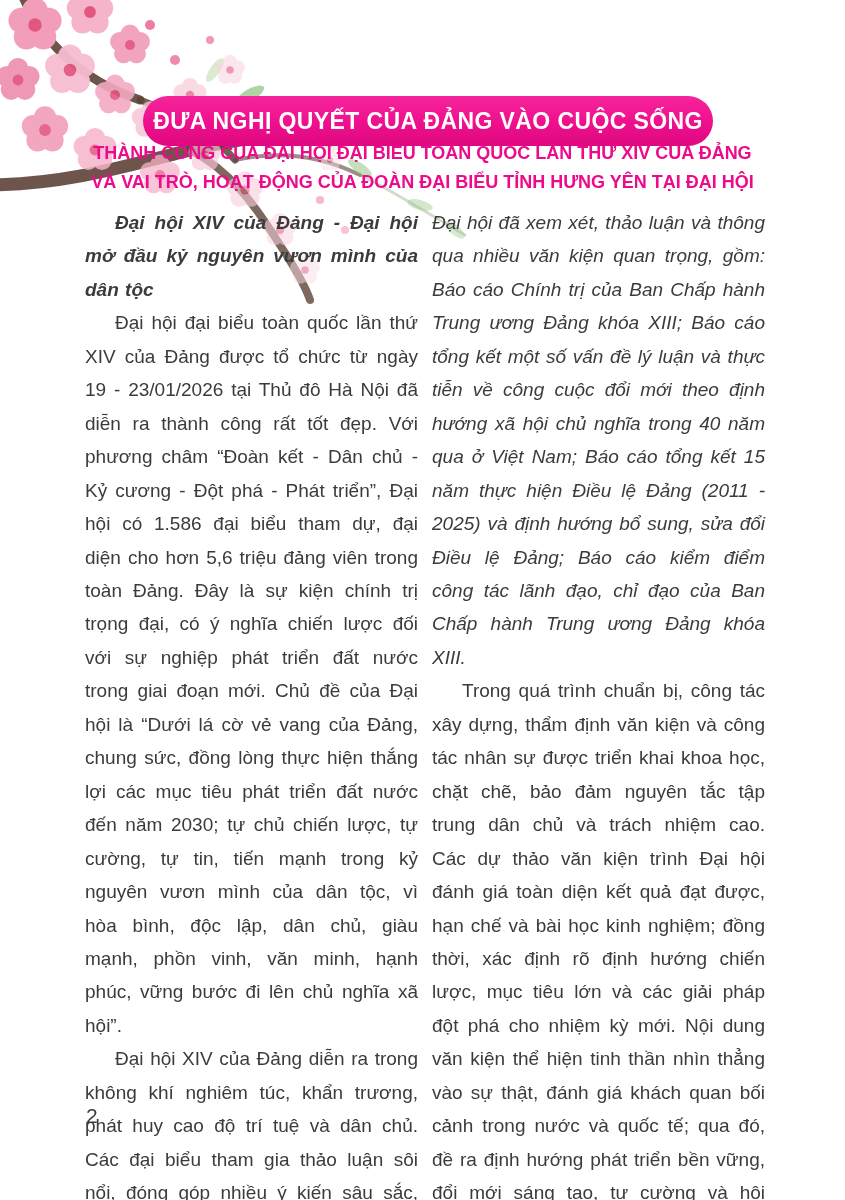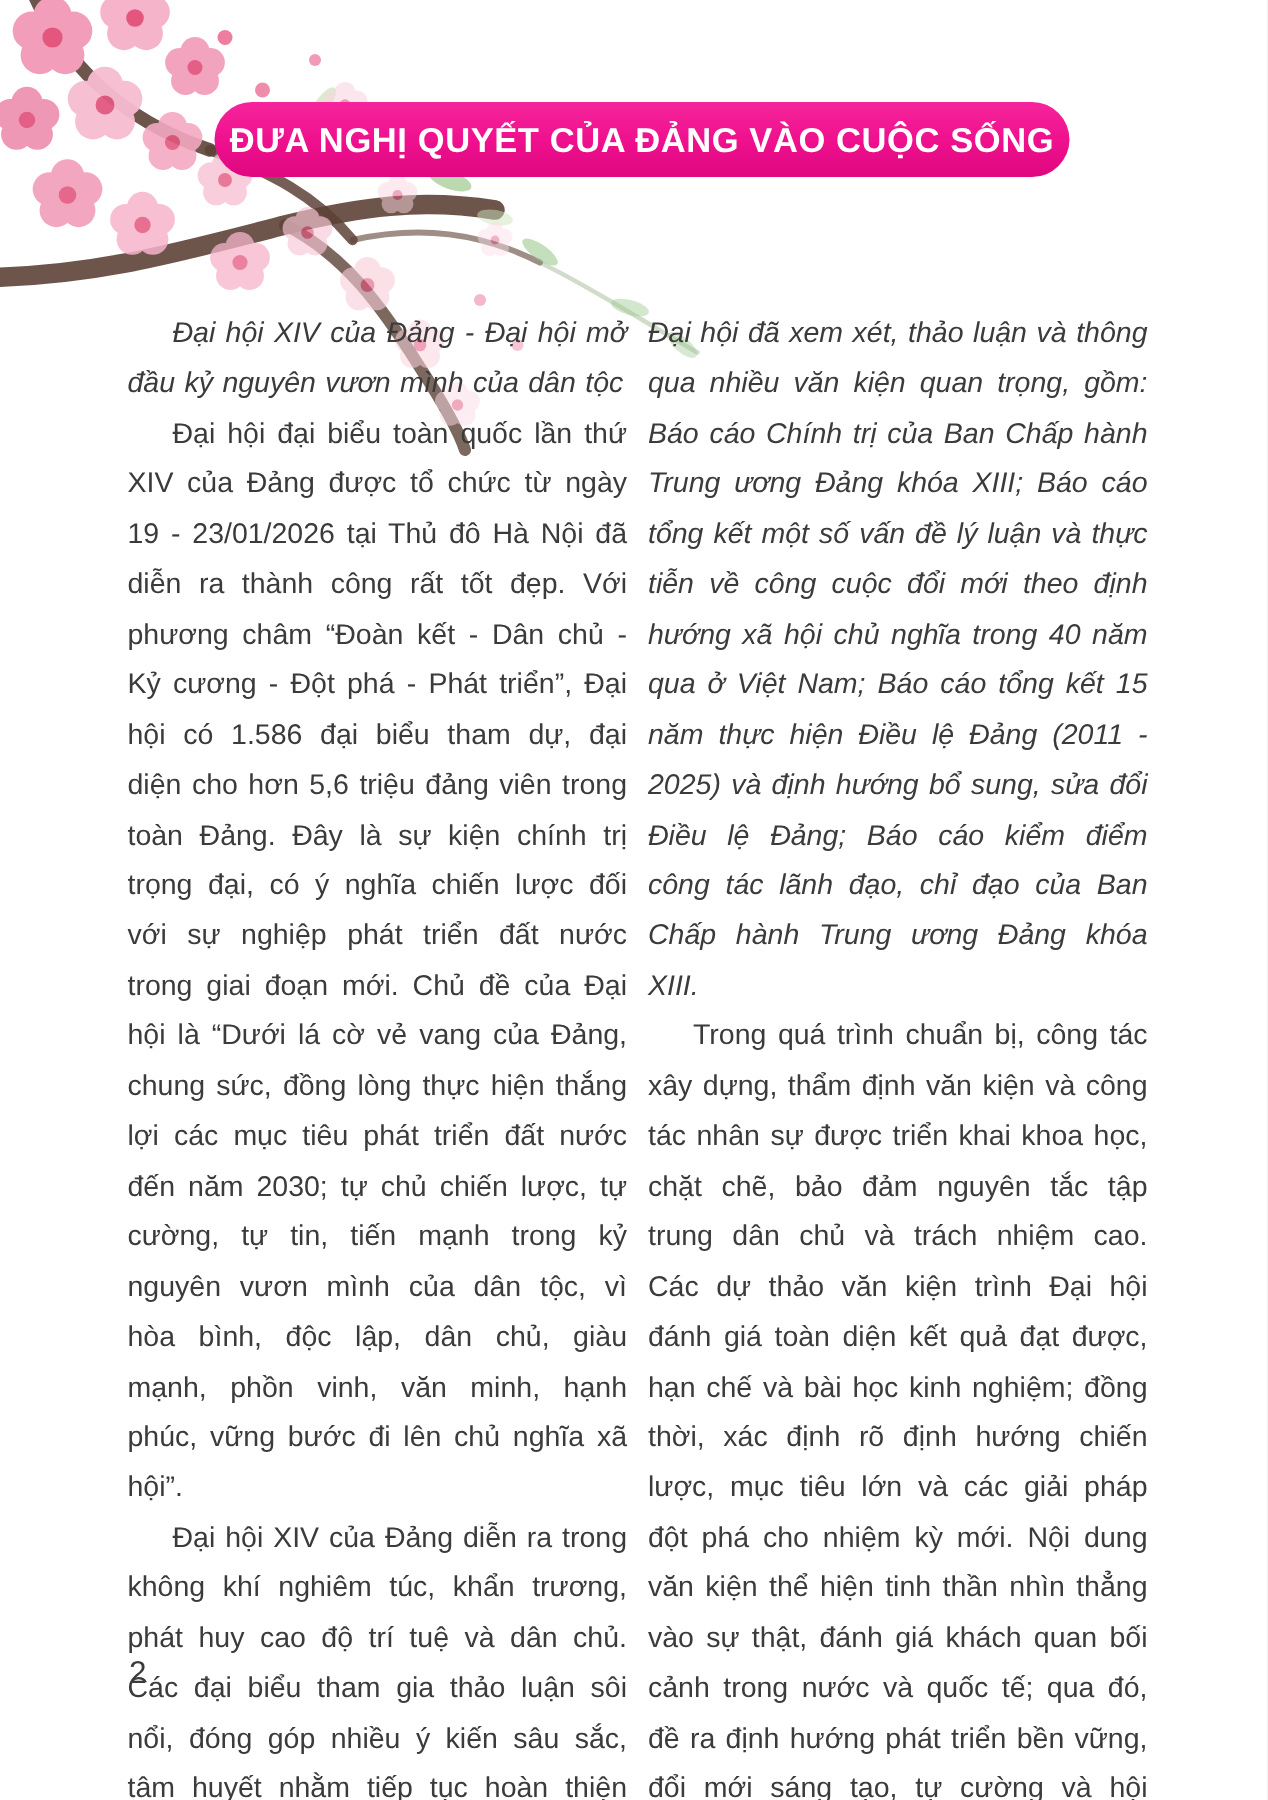--- a/index.html
+++ b/index.html
@@ -16,21 +16,21 @@
   .decoration {
     position: absolute;
     left: 0;
     top: 0;
     z-index: 0;
     pointer-events: none;
   }
   .banner {
     position: absolute;
     left: 143px;
-    top: 68px;
+    top: 96px;
     width: 570px;
     height: 50px;
     border-radius: 26px;
     background: linear-gradient(180deg, var(--accent-light) 0%, var(--accent) 55%, var(--accent-dark) 100%);
     color: #ffffff;
     font-size: 23px;
     font-weight: bold;
     letter-spacing: 0.4px;
     display: flex;
     align-items: center;
@@ -64,21 +64,21 @@
   .col { width: 333px; }
   .col p {
     margin: 0;
     font-size: 19px;
     line-height: 33.45px;
     color: var(--body-text);
     text-align: justify;
     text-indent: 30px;
     word-spacing: 1px;
   }
-  .col p.lead { font-weight: normal; font-style: italic; }
+  .col p.lead { font-weight: bold; font-style: italic; }
   .col p.no-indent { text-indent: 0; font-style: italic; }
   .page-number {
     position: absolute;
     left: 86px;
     top: 1104px;
     font-size: 21px;
     color: var(--body-text);
     z-index: 2;
   }
 </style>
@@ -146,20 +146,24 @@
       <circle cx="250" cy="105" r="4" opacity="0.6"></circle>
       <circle cx="320" cy="200" r="4" opacity="0.5"></circle>
       <circle cx="345" cy="230" r="4" opacity="0.4"></circle>
     </g>
   </svg>
 
   <div class="banner">
     <span>ĐƯA NGHỊ QUYẾT CỦA ĐẢNG VÀO CUỘC SỐNG</span>
   </div>
 
+  <div class="headline">
+    <div>THÀNH CÔNG CỦA ĐẠI HỘI ĐẠI BIỂU TOÀN QUỐC LẦN THỨ XIV CỦA ĐẢNG</div>
+    <div>VÀ VAI TRÒ, HOẠT ĐỘNG CỦA ĐOÀN ĐẠI BIỂU TỈNH HƯNG YÊN TẠI ĐẠI HỘI</div>
+  </div>
 
   <div class="article">
     <div class="col">
       <p class="lead">Đại hội XIV của Đảng - Đại hội mở đầu kỷ nguyên vươn mình của dân tộc</p>
       <p>Đại hội đại biểu toàn quốc lần thứ XIV của Đảng được tổ chức từ ngày 19 - 23/01/2026 tại Thủ đô Hà Nội đã diễn ra thành công rất tốt đẹp. Với phương châm “Đoàn kết - Dân chủ - Kỷ cương - Đột phá - Phát triển”, Đại hội có 1.586 đại biểu tham dự, đại diện cho hơn 5,6 triệu đảng viên trong toàn Đảng. Đây là sự kiện chính trị trọng đại, có ý nghĩa chiến lược đối với sự nghiệp phát triển đất nước trong giai đoạn mới. Chủ đề của Đại hội là “Dưới lá cờ vẻ vang của Đảng, chung sức, đồng lòng thực hiện thắng lợi các mục tiêu phát triển đất nước đến năm 2030; tự chủ chiến lược, tự cường, tự tin, tiến mạnh trong kỷ nguyên vươn mình của dân tộc, vì hòa bình, độc lập, dân chủ, giàu mạnh, phồn vinh, văn minh, hạnh phúc, vững bước đi lên chủ nghĩa xã hội”.</p>
       <p>Đại hội XIV của Đảng diễn ra trong không khí nghiêm túc, khẩn trương, phát huy cao độ trí tuệ và dân chủ. Các đại biểu tham gia thảo luận sôi nổi, đóng góp nhiều ý kiến sâu sắc, tâm huyết nhằm tiếp tục hoàn thiện các dự thảo văn kiện và các quyết sách chiến lược của Đảng. Quá trình thảo luận bảo đảm tôn trọng các quan điểm đa chiều; đồng thời, thể hiện rõ tinh thần đoàn kết, thống nhất cao về nhận thức và hành động.</p>
     </div>
     <div class="col">
       <p class="no-indent">Đại hội đã xem xét, thảo luận và thông qua nhiều văn kiện quan trọng, gồm: Báo cáo Chính trị của Ban Chấp hành Trung ương Đảng khóa XIII; Báo cáo tổng kết một số vấn đề lý luận và thực tiễn về công cuộc đổi mới theo định hướng xã hội chủ nghĩa trong 40 năm qua ở Việt Nam; Báo cáo tổng kết 15 năm thực hiện Điều lệ Đảng (2011 - 2025) và định hướng bổ sung, sửa đổi Điều lệ Đảng; Báo cáo kiểm điểm công tác lãnh đạo, chỉ đạo của Ban Chấp hành Trung ương Đảng khóa XIII.</p>
       <p>Trong quá trình chuẩn bị, công tác xây dựng, thẩm định văn kiện và công tác nhân sự được triển khai khoa học, chặt chẽ, bảo đảm nguyên tắc tập trung dân chủ và trách nhiệm cao. Các dự thảo văn kiện trình Đại hội đánh giá toàn diện kết quả đạt được, hạn chế và bài học kinh nghiệm; đồng thời, xác định rõ định hướng chiến lược, mục tiêu lớn và các giải pháp đột phá cho nhiệm kỳ mới. Nội dung văn kiện thể hiện tinh thần nhìn thẳng vào sự thật, đánh giá khách quan bối cảnh trong nước và quốc tế; qua đó, đề ra định hướng phát triển bền vững, đổi mới sáng tạo, tự cường và hội nhập quốc tế. Đặc biệt, công tác chuẩn bị văn kiện có bước đổi mới quan trọng khi tích hợp Báo cáo chính trị, Báo cáo kinh tế - xã hội và Báo cáo tổng kết xây dựng Đảng thành một Báo cáo chính trị thống nhất, đồng bộ.</p>

